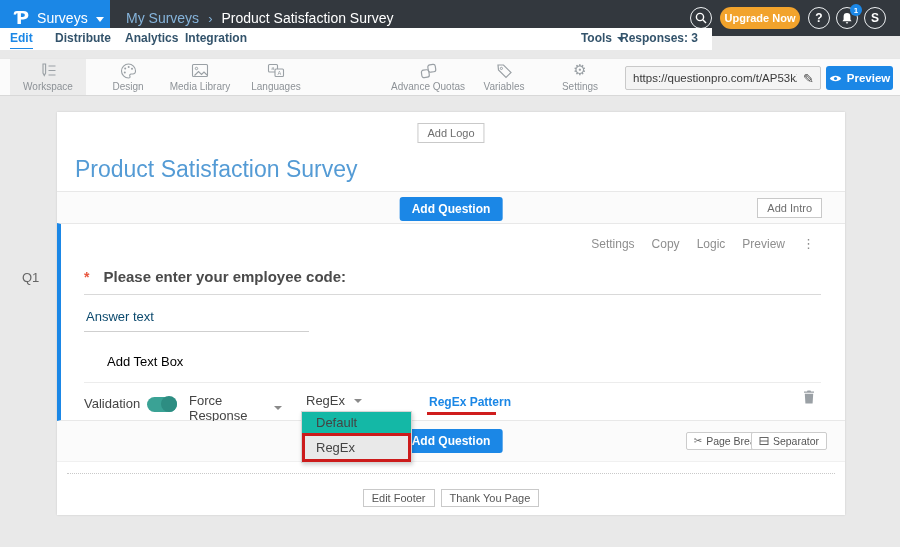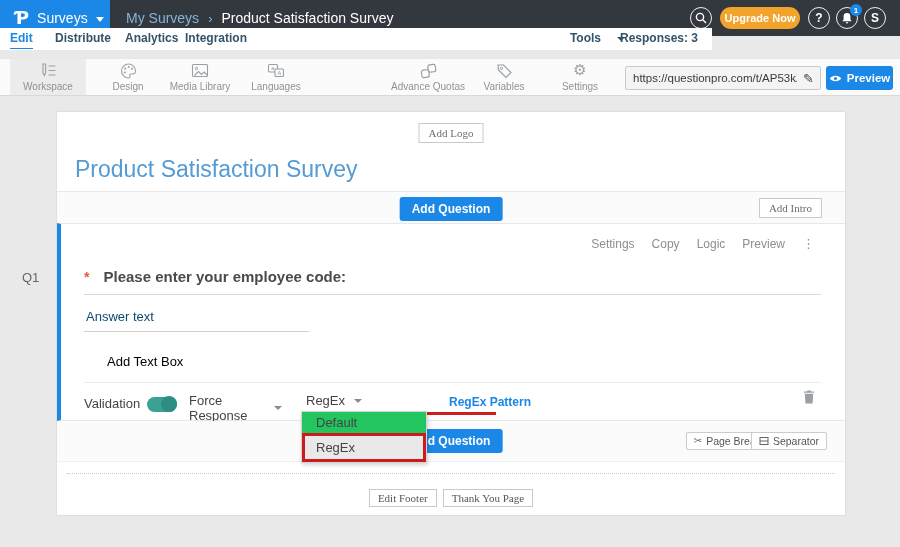--- a/index.html
+++ b/index.html
@@ -27,21 +27,21 @@
                  font-family:"Liberation Sans", sans-serif; cursor:pointer; }
   .badge { position:absolute; top:-4px; right:-5px; width:12px; height:12px; background:#1b87e6;
            border-radius:50%; color:#fff; font-size:8px; font-weight:700; display:flex;
            align-items:center; justify-content:center; }
 
   
   .subnav { position:absolute; left:0; top:28px; width:712px; height:22px; background:#fff; }
   .tab { position:absolute; top:3px; font-size:12px; font-weight:700; color:#33536b; cursor:pointer; padding-bottom:3px; }
   .tab.active { color:#1b87e6; border-bottom:1px solid #1b87e6; }
   .tools-link { position:absolute; top:3px; right:87px; font-size:12px; font-weight:700; color:#33536b;
-                cursor:pointer; display:flex; align-items:center; gap:16px; }
+                cursor:pointer; display:flex; align-items:center; gap:5px; }
   .tools-link .caret { border-top-width:4px; margin-top:1px; }
   .responses-link { position:absolute; top:3px; right:14px; font-size:12px; font-weight:700; color:#33536b; cursor:pointer; }
 
   
   .toolbar { position:absolute; left:0; top:58px; width:900px; height:38px; background:#fbfbfb;
              border-top:1px solid #e7e7e7; border-bottom:1px solid #d8d8d8; }
   .tool-item { position:absolute; top:0; width:76px; height:36px; display:flex; flex-direction:column;
                align-items:center; justify-content:center; gap:2px; cursor:pointer; }
   .tool-item.selected { background:#ececec; }
   .tool-item .t-icon { height:16px; display:flex; align-items:center; color:#9aa0a5; }
@@ -56,21 +56,21 @@
                  font-family:"Liberation Sans", sans-serif; display:flex; align-items:center;
                  justify-content:center; gap:5px; cursor:pointer; }
 
   
   .content { position:absolute; left:0; top:96px; width:900px; height:451px; background:#e9e9e9; }
   .card { position:absolute; left:57px; top:16px; width:788px; height:403px; background:#fff;
           box-shadow:0 0 2px rgba(0,0,0,.12); }
   .q-number { position:absolute; left:22px; top:174px; font-size:13px; color:#666; }
 
   .ghost-btn { background:#fff; border:1px solid #c9c9c9; border-radius:0; color:#6e6e6e;
-               font-size:11px; font-family:Liberation Serif, serif; padding:3px 9px; cursor:pointer; white-space:nowrap; }
+               font-size:11px; font-family:Liberation Sans, sans-serif; padding:3px 9px; cursor:pointer; white-space:nowrap; }
   .add-logo { position:absolute; left:50%; transform:translateX(-50%); top:11px; }
   .survey-title { position:absolute; left:18px; top:44px; font-size:23px; color:#549bd5; cursor:text; }
   .title-sep { position:absolute; left:0; right:0; top:79px; border-top:1px solid #e8e8e8; }
   .addq-row1 { position:absolute; left:0; right:0; top:80px; height:31px; background:#fbfbfb; }
   .blue-btn { background:#1b87e6; border:none; border-radius:3px; color:#fff; font-size:12px; font-weight:700;
               font-family:"Liberation Sans", sans-serif; padding:5px 12px; cursor:pointer; white-space:nowrap; }
   .addq1 { position:absolute; left:50%; transform:translateX(-50%); top:5px; }
   .add-intro { position:absolute; right:23px; top:6px; }
 
   
@@ -92,26 +92,26 @@
             border-radius:8px; cursor:pointer; }
   .toggle .knob { position:absolute; right:0px; top:-1px; width:16px; height:16px; background:#2d8d82;
                   border-radius:50%; }
   .dd { position:absolute; top:169px; border-bottom:1px solid #b9b9b9; padding-bottom:5px;
         display:flex; align-items:center; gap:9px; cursor:pointer; }
   .dd-label { font-size:13px; color:#444; }
   .dd .caret { color:#8a8a8a; border-top-width:4px; border-left-width:4px; border-right-width:4px; }
   .dd-force { left:128px; width:93px; }
   .dd-type { left:245px; width:58px; }
   .regex-pattern { position:absolute; left:368px; top:171px; font-size:12px; font-weight:600;
-                   color:#1b87e6; cursor:pointer;margin-left:20px; }
+                   color:#1b87e6; cursor:pointer; }
   .red-underline { position:absolute; left:366px; top:188px; width:69px; height:3px; background:#cf1d1d; }
   .trash { position:absolute; right:30px; top:166px; cursor:pointer; }
 
   
-  .type-menu { position:absolute; left:244px; top:299px; width:126px; background:#22c55e;
+  .type-menu { position:absolute; left:244px; top:299px; width:111px; background:#14b8a6;
                border:1px solid #d5d5d5; box-shadow:1px 2px 4px rgba(0,0,0,.18); z-index:5; }
   .menu-item { font-size:13px; color:#444; padding:3px 0 3px 14px; cursor:pointer; }
   .menu-item.highlighted { background:#e9e9e9; border:3px solid #cc1b1b; padding:4px 0 4px 11px; }
 
   
   .addq-row2 { position:absolute; left:0; right:0; top:309px; height:41px; background:#fbfbfb;
                border-bottom:1px solid #f0f0f0; }
   .addq2 { position:absolute; left:50%; transform:translateX(-50%); top:8px; }
   .mini-btn { position:absolute; top:11px; background:#fff; border:1px solid #ccc; border-radius:2px;
               color:#555; font-size:10.5px; font-family:"Liberation Sans", sans-serif; padding:2px 7px;

